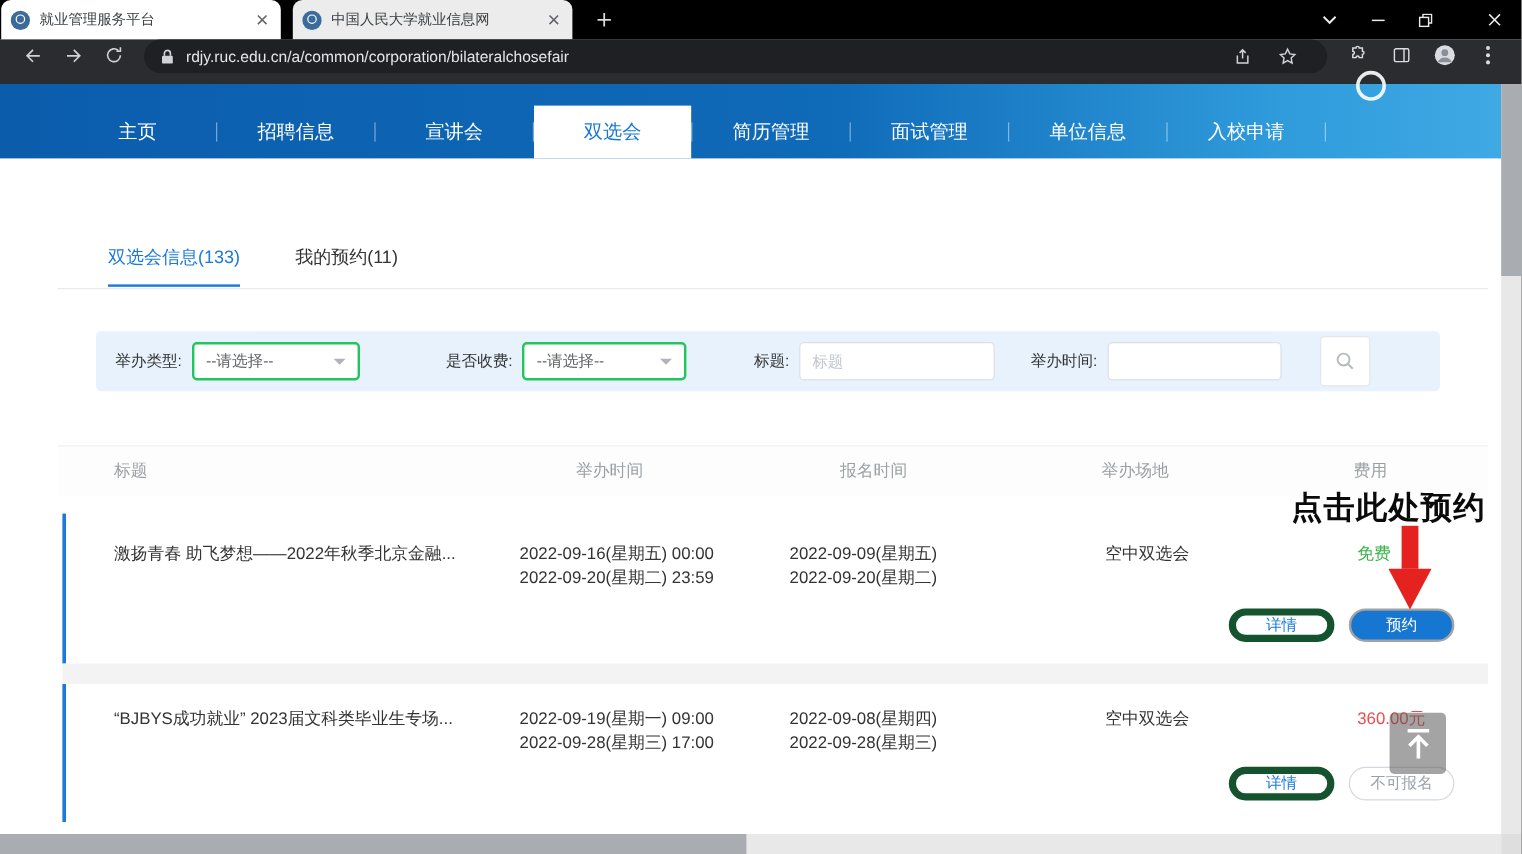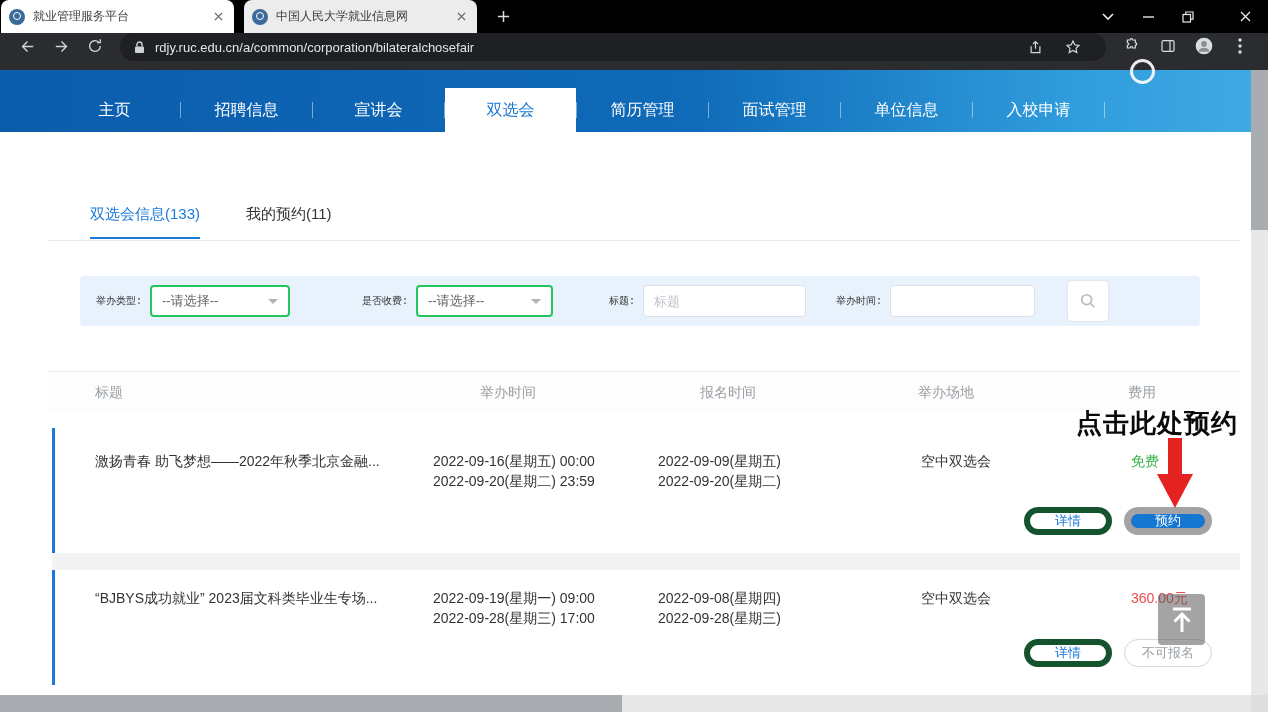--- a/index.html
+++ b/index.html
@@ -45,21 +45,21 @@
 
   
   .ctab{position:absolute;font-size:15px;white-space:nowrap;cursor:pointer;}
   .ctab.on{left:90px;top:135px;color:#1a7ad9;padding-bottom:13px;border-bottom:2px solid #1a7ad9;}
   .ctab.off{left:246px;top:135px;color:#333;}
   .tabs-divider{position:absolute;left:48px;top:170px;width:1192px;height:1px;background:#eaeaea;}
 
   
   .filterbar{position:absolute;left:80px;top:206px;width:1120px;height:50px;background:#e7f2fc;border-radius:4px;
              display:flex;align-items:center;padding-left:16px;box-sizing:border-box;}
-  .flabel{font-size:10px;color:#333;white-space:nowrap;font-family:Liberation Mono, monospace;}
+  .flabel{font-size:13px;color:#333;white-space:nowrap;}
   .ml72{margin-left:72px}.ml56{margin-left:56px}.ml30{margin-left:30px}
   .fselect{height:32px;background:#fff;border:2px solid #22c55e;border-radius:4px;margin-left:8px;
            display:flex;align-items:center;justify-content:space-between;padding:0 10px;box-sizing:border-box;
            font-size:13px;color:#606266;cursor:pointer;}
   .w140{width:140px}.w137{width:137px}
   .caret{width:0;height:0;border-left:5px solid transparent;border-right:5px solid transparent;border-top:5px solid #b0b3b8;}
   .finput{height:32px;background:#fff;border:1px solid #dcdfe6;border-radius:4px;margin-left:8px;padding:0 10px;
           box-sizing:border-box;font-size:13px;color:#333;font-family:inherit;outline:none;}
   .finput::placeholder{color:#c0c4cc;}
   .w163{width:163px}.w145{width:145px}
@@ -82,21 +82,21 @@
   .td{line-height:20px;}
   .td-title{padding-left:40px;padding-right:10px;white-space:nowrap;overflow:hidden;}
   .td-venue{padding-left:38px}
   .td-fee{padding-left:48px;white-space:nowrap;}
   .fee-free{color:#3cb24a}
   .fee-paid{color:#ef4b4b}
   .row-actions{position:absolute;right:28px;bottom:18px;display:flex;gap:12px;}
   .pill{width:88px;height:28px;border-radius:14px;font-size:13px;display:flex;align-items:center;justify-content:center;
         cursor:pointer;background:#fff;box-sizing:border-box;font-family:inherit;padding:0;}
   .pill.outline{border:6px solid #14532d;color:#1a7ad9;}
-  .pill.primary{border:7px solid #a3a3a3;background:#1677d2;color:#fff;}
+  .pill.primary{border:2px solid #a3a3a3;background:#1677d2;color:#fff;}
   .pill.disabled{border:1px solid #d4d7dc;color:#9aa0a6;cursor:default;}
   .row-gap{position:absolute;left:52px;top:483px;width:1188px;height:17px;background:#f3f3f3;}
 
   
   .annot-text{position:absolute;left:1076px;top:406px;font-size:26px;font-weight:bold;color:#0a0a0a;
               z-index:6;white-space:nowrap;letter-spacing:1px;}
   .annot-arrow{position:absolute;left:1157px;top:438px;z-index:6;width:36px;height:70px;}
 
   
   .backtop{position:absolute;left:1158px;top:594px;width:47px;height:51px;background:rgba(90,90,90,.55);

